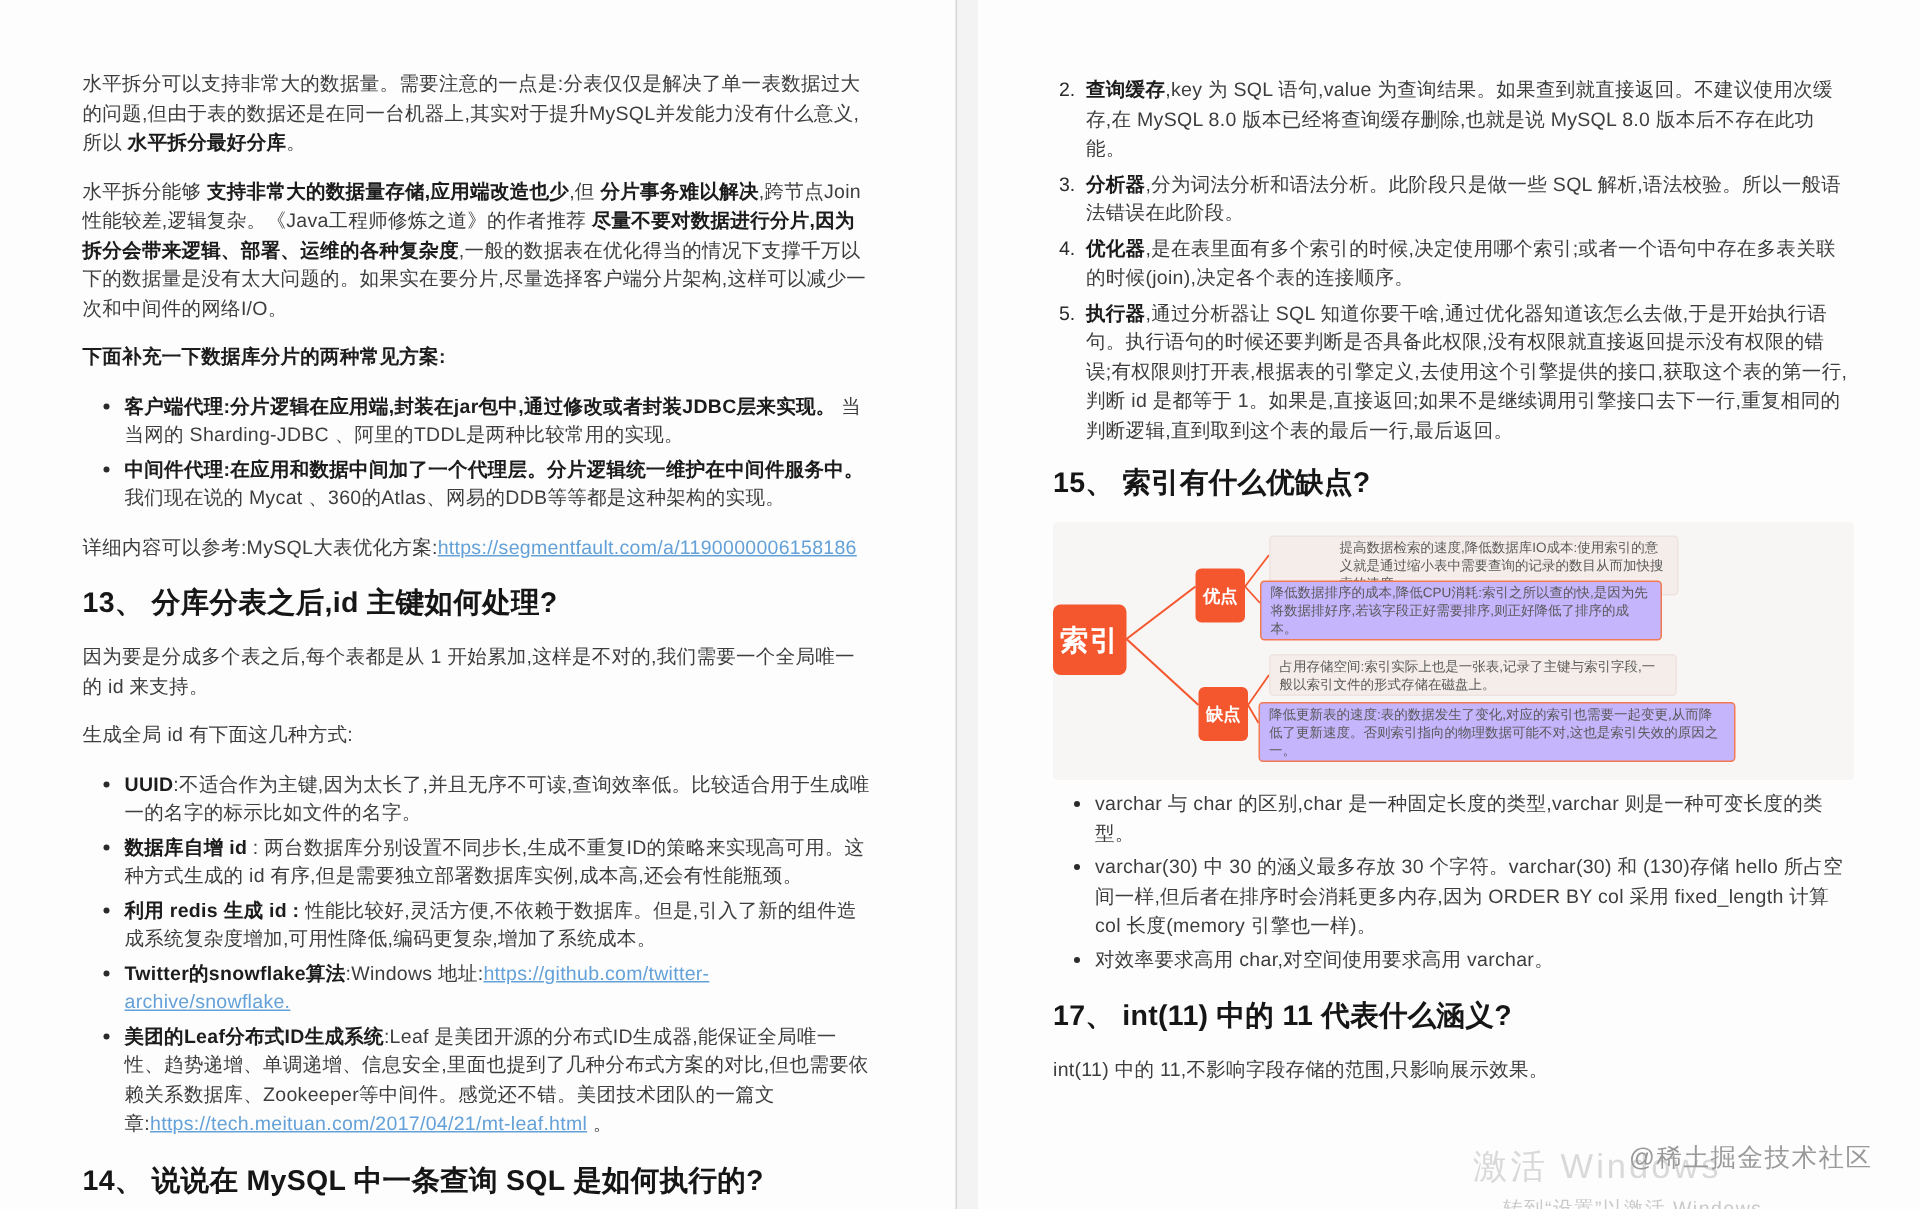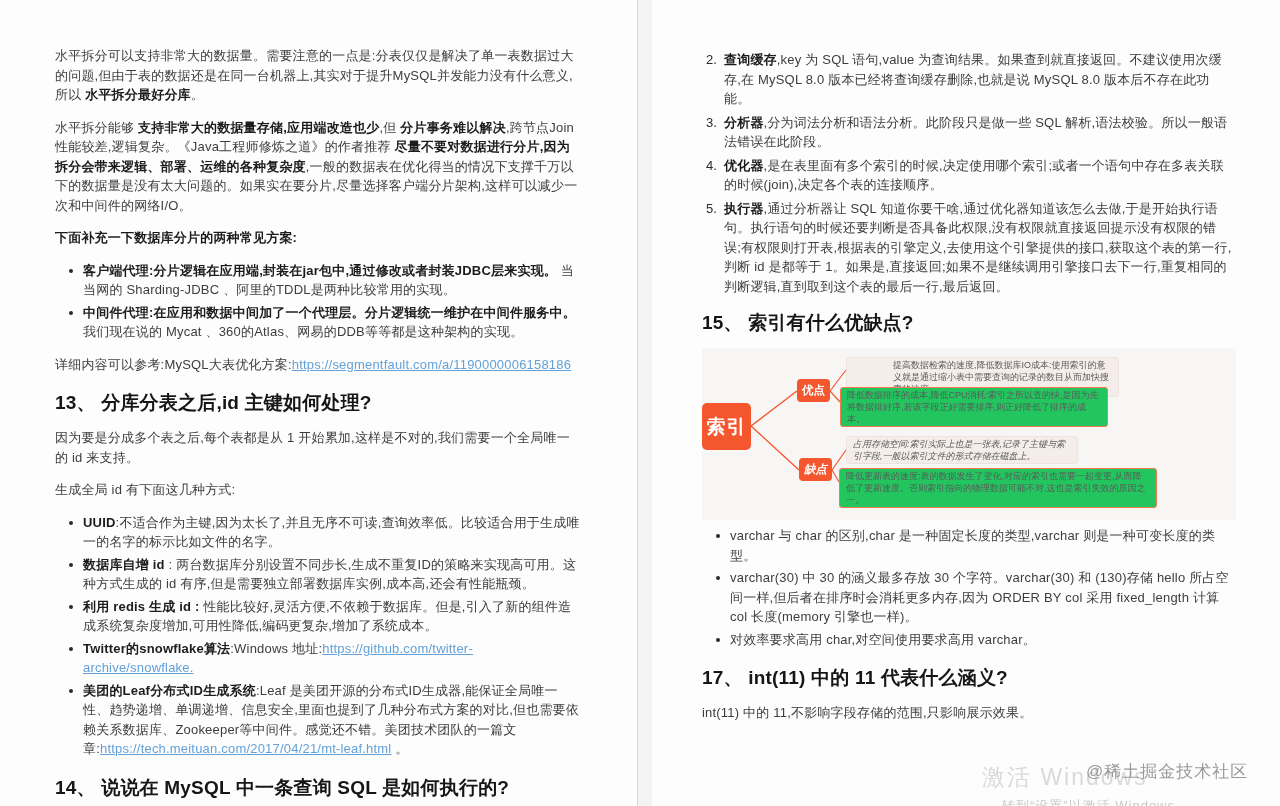--- a/index.html
+++ b/index.html
@@ -33,31 +33,31 @@
   .diagram{
     position:relative;width:534px;height:172px;margin:12px 0 6px 0;
     background:#f8f6f5;border-radius:3px;
   }
   .dlines{position:absolute;left:0;top:0;z-index:0;}
   .dnode{
     position:absolute;z-index:1;background:#f4572e;color:#ffffff;font-weight:700;
     display:flex;align-items:center;justify-content:center;border-radius:5px;
   }
   .dnode.root{left:0px;top:55px;width:49px;height:47px;font-size:19px;letter-spacing:1px;}
-  .dnode.small{width:33px;height:23px;font-size:11.5px;border-radius:4px;}
+  .dnode.small{width:33px;height:36px;font-size:11.5px;border-radius:4px;}
   #node-pros{left:95px;top:31px;}
-  #node-cons{left:97px;top:110px;font-style:italic;}
+  #node-cons{left:97px;top:110px;}
   .dbox{
     position:absolute;z-index:1;background:#f5edea;border:1px solid #eee3df;border-radius:3px;
     padding:1px 6px;font-size:9px;line-height:12px;color:#5a5a5a;box-sizing:border-box;
   }
-  .dbox.bordered{background:#22c55e;border:1px solid #f37a50;}
+  .dbox.bordered{background:#c4b5fd;border:1px solid #f37a50;}
   #pros-box-1{left:144px;top:9px;width:273px;padding-left:46px;}
   #pros-box-2{left:138px;top:39px;width:268px;}
-  #cons-box-1{left:144px;top:88px;width:232px;font-style:italic;}
+  #cons-box-1{left:144px;top:88px;width:272px;}
   #cons-box-2{left:137px;top:120px;width:318px;}
 
   .wm{position:absolute;z-index:2;white-space:nowrap;pointer-events:none;}
   #wm-juejin{left:1086px;top:748px;font-size:17px;color:#9a9a9a;letter-spacing:1px;margin-top:12px;}
   #wm-activate{left:982px;top:762px;font-size:23px;color:#bdbdbd;opacity:.55;letter-spacing:2px;z-index:0;}
   #wm-hint{left:1002px;top:797px;font-size:13px;color:#c9c9c9;letter-spacing:1px;}
 </style>
 </head>
 <body>
 

